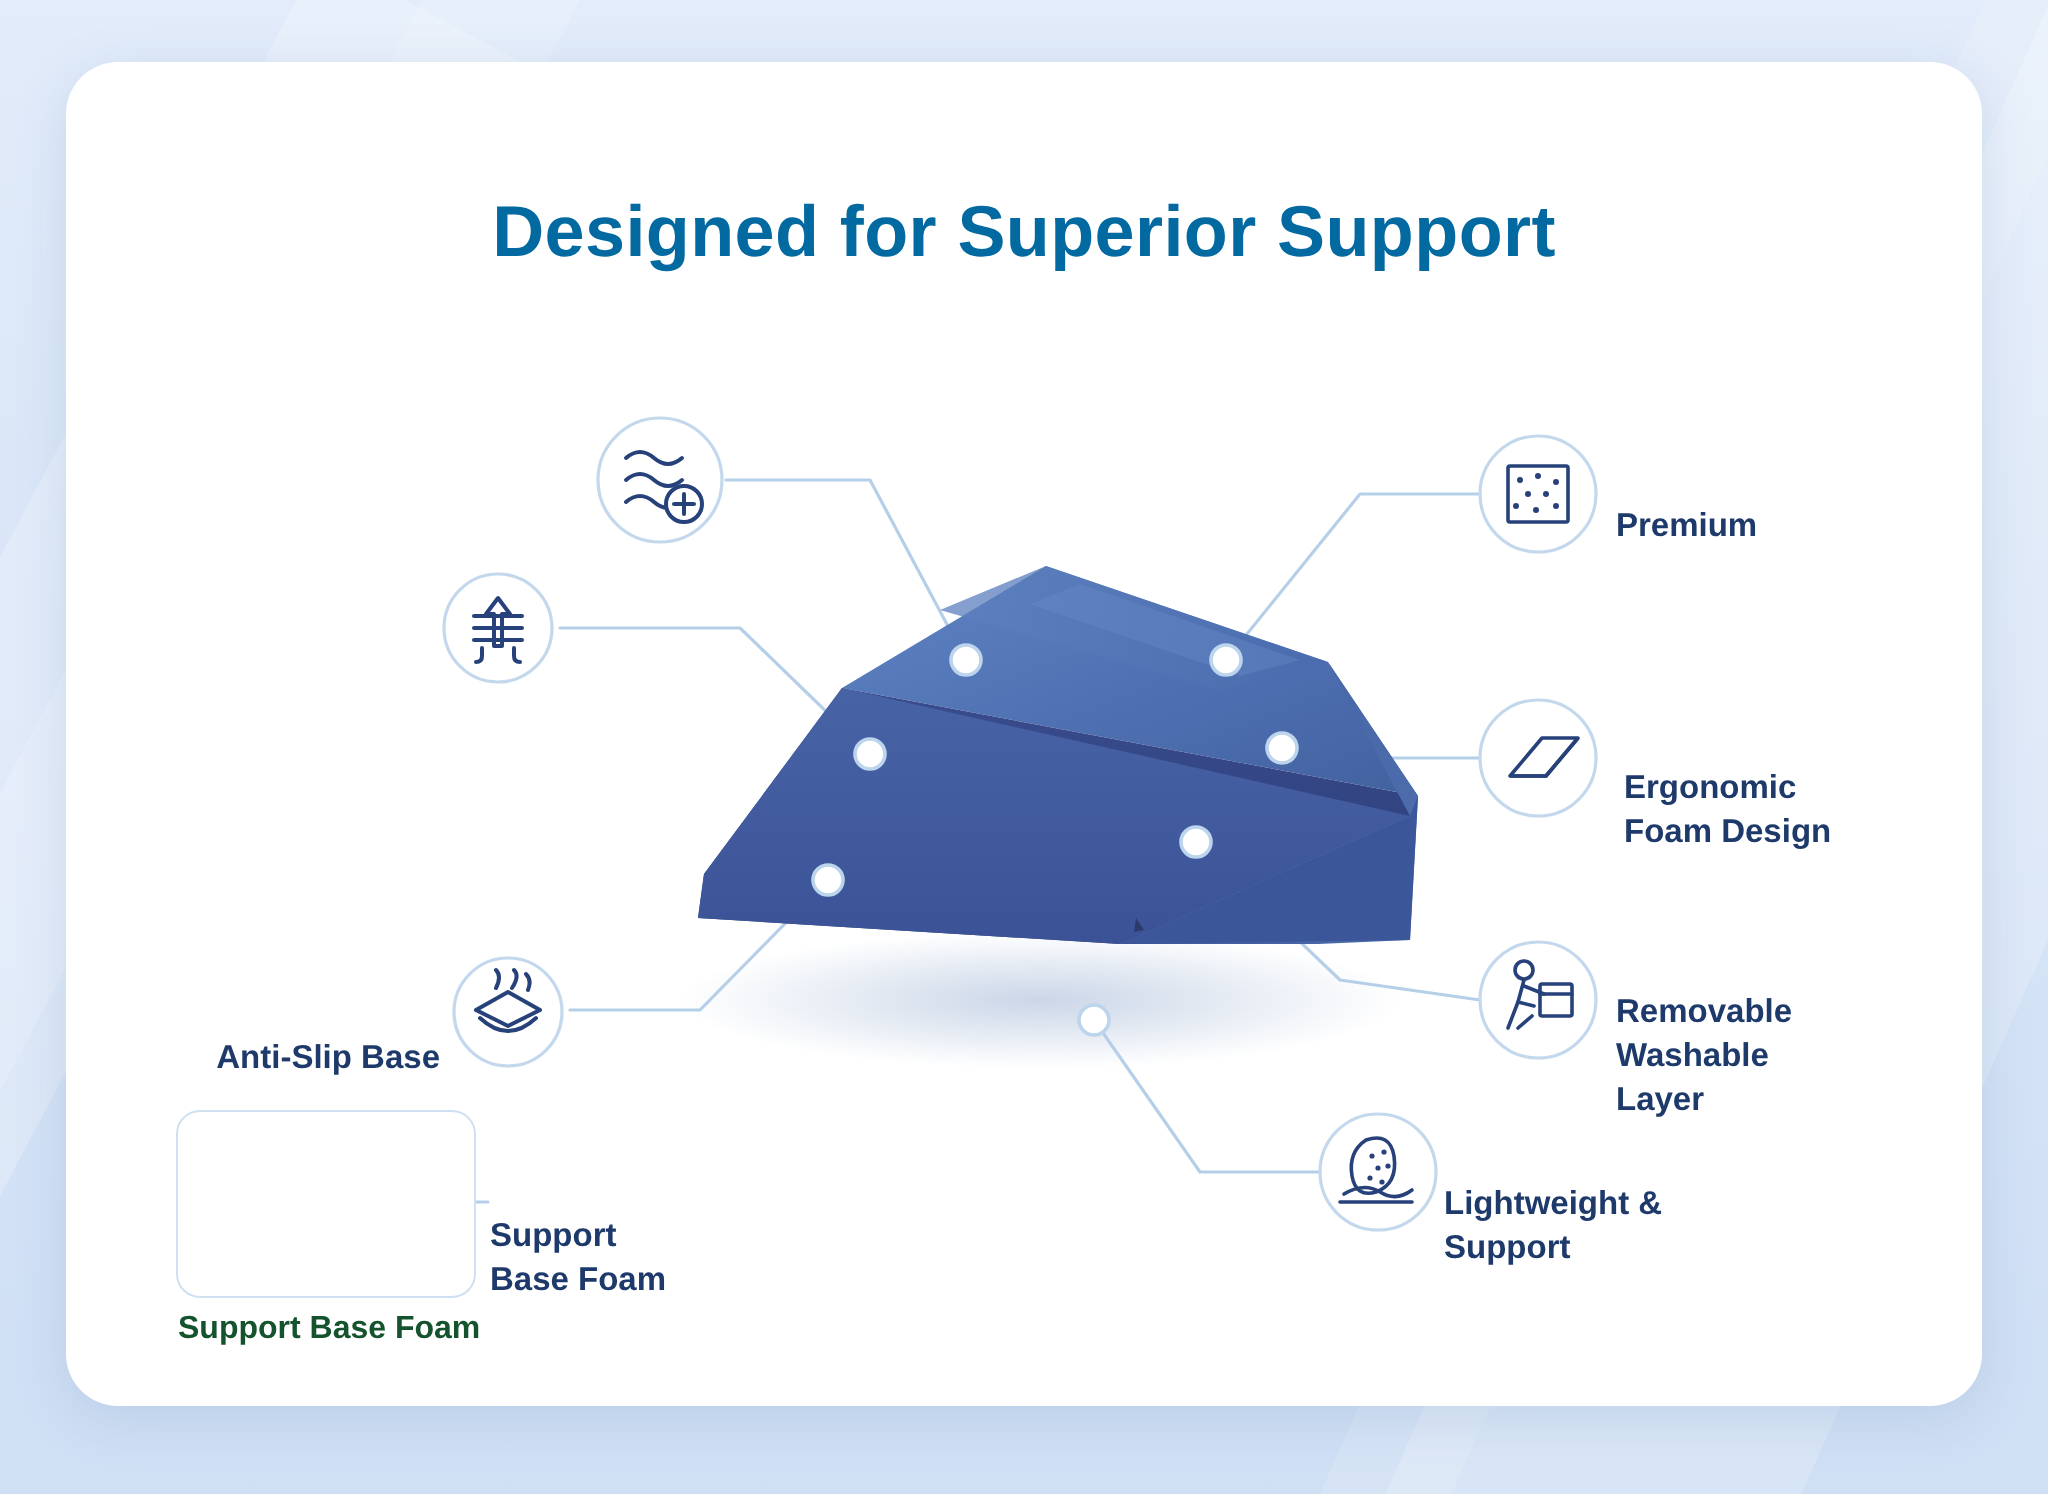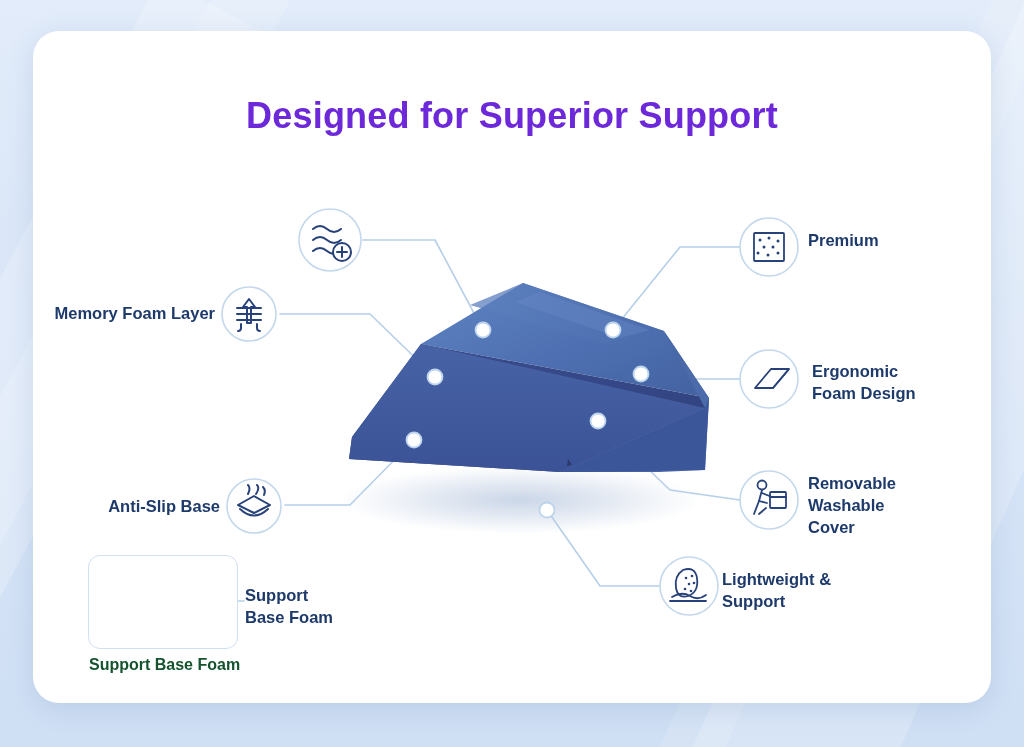--- a/index.html
+++ b/index.html
@@ -28,28 +28,28 @@
     position:absolute;left:33px;top:31px;width:958px;height:672px;
     background:#ffffff;border-radius:26px;
     box-shadow:0 6px 26px rgba(90,130,180,.18);
   }
   
   .sparkle{position:absolute;width:46px;height:46px;right:16px;bottom:14px;pointer-events:none;}
 
   
   .title{
     position:absolute;top:95px;left:0;width:1024px;text-align:center;
-    font-size:36px;font-weight:bold;color:#6d28d9;letter-spacing:.2px;
+    font-size:36px;font-weight:bold;color:#0369a1;letter-spacing:.2px;
   }
 
   
   svg.layer{position:absolute;left:0;top:0;width:1024px;height:747px;overflow:visible;}
 
   
-  .lbl{position:absolute;font-size:16.5px;font-weight:bold;color:#1e3a6b;line-height:1.32;}
+  .lbl{position:absolute;font-size:16.5px;font-weight:bold;color:#1e3a6b;line-height:1.32;margin-top:23px;}
   .lbl.r{text-align:left;}
   .lbl.l{text-align:right;}
 
   .inset-cap{position:absolute;font-size:16px;font-weight:bold;color:#14532d;}
   .inset-box{
     position:absolute;left:88px;top:555px;width:148px;height:92px;
     border:1.6px solid #cfe0f2;border-radius:12px;background:#fff;
   }
 </style>
 </head>
@@ -229,37 +229,36 @@
       <polygon points="108,603 163,581 215,600 160,623" fill="#6f9acd"></polygon>
       <polygon points="108,603 160,623 160,634 108,614" fill="#5b86bd"></polygon>
       <polygon points="160,623 215,600 215,611 160,634" fill="#4e76ac"></polygon>
 
       <polygon points="103,578 160,556 212,575 155,598" fill="#8fb2dd"></polygon>
       <polygon points="103,578 155,598 155,609 103,589" fill="#7ea7d6"></polygon>
       <polygon points="155,598 212,575 212,586 155,609" fill="#6d97c9"></polygon>
     </g>
   </svg>
 
-  <div class="lbl l" style="left:40px;top:303px;width:175px;">Memory Foam Layer</div>
 
   <div class="lbl l" style="left:80px;top:496px;width:140px;">Anti-Slip Base</div>
 
   <div class="lbl r" style="left:808px;top:230px;width:180px;">
     <div>Premium</div>
   </div>
 
   <div class="lbl r" style="left:812px;top:361px;width:180px;">
     <div>Ergonomic</div>
     <div>Foam Design</div>
   </div>
 
   <div class="lbl r" style="left:808px;top:473px;width:180px;">
     <div>Removable</div>
     <div>Washable</div>
-    <div>Cover</div>
+    <div>Layer</div>
   </div>
 
   <div class="lbl r" style="left:722px;top:569px;width:200px;">
     <div>Lightweight &amp;</div>
     <div>Support</div>
   </div>
 
   <div class="inset-box"></div>
 
   <div class="lbl r" style="left:245px;top:585px;width:150px;">

